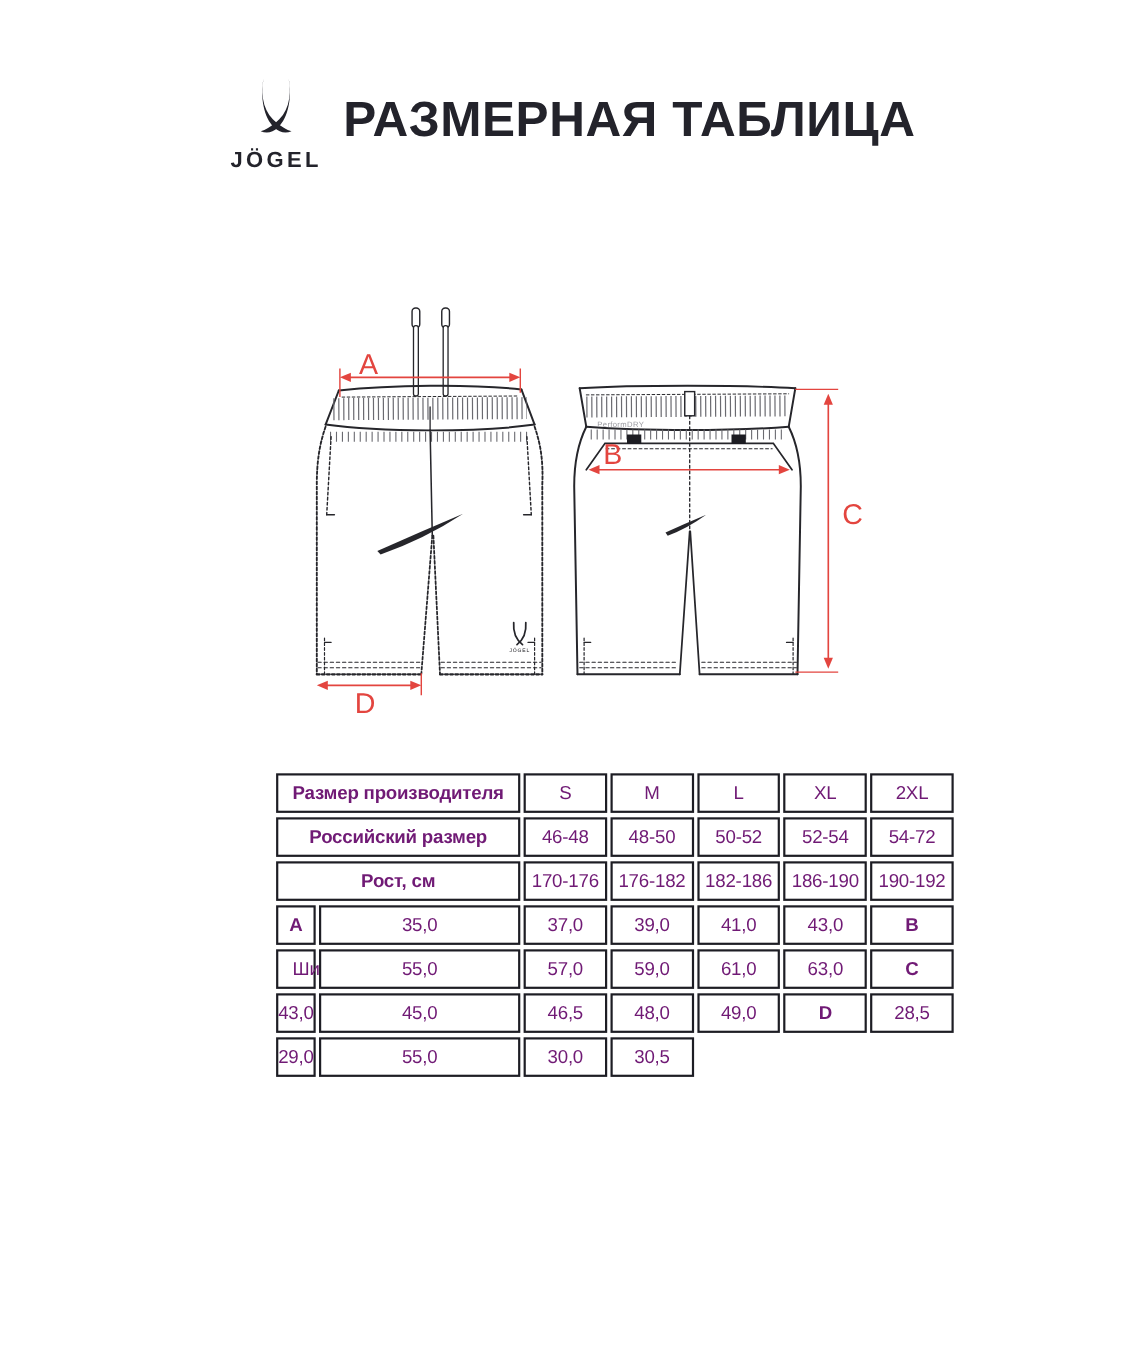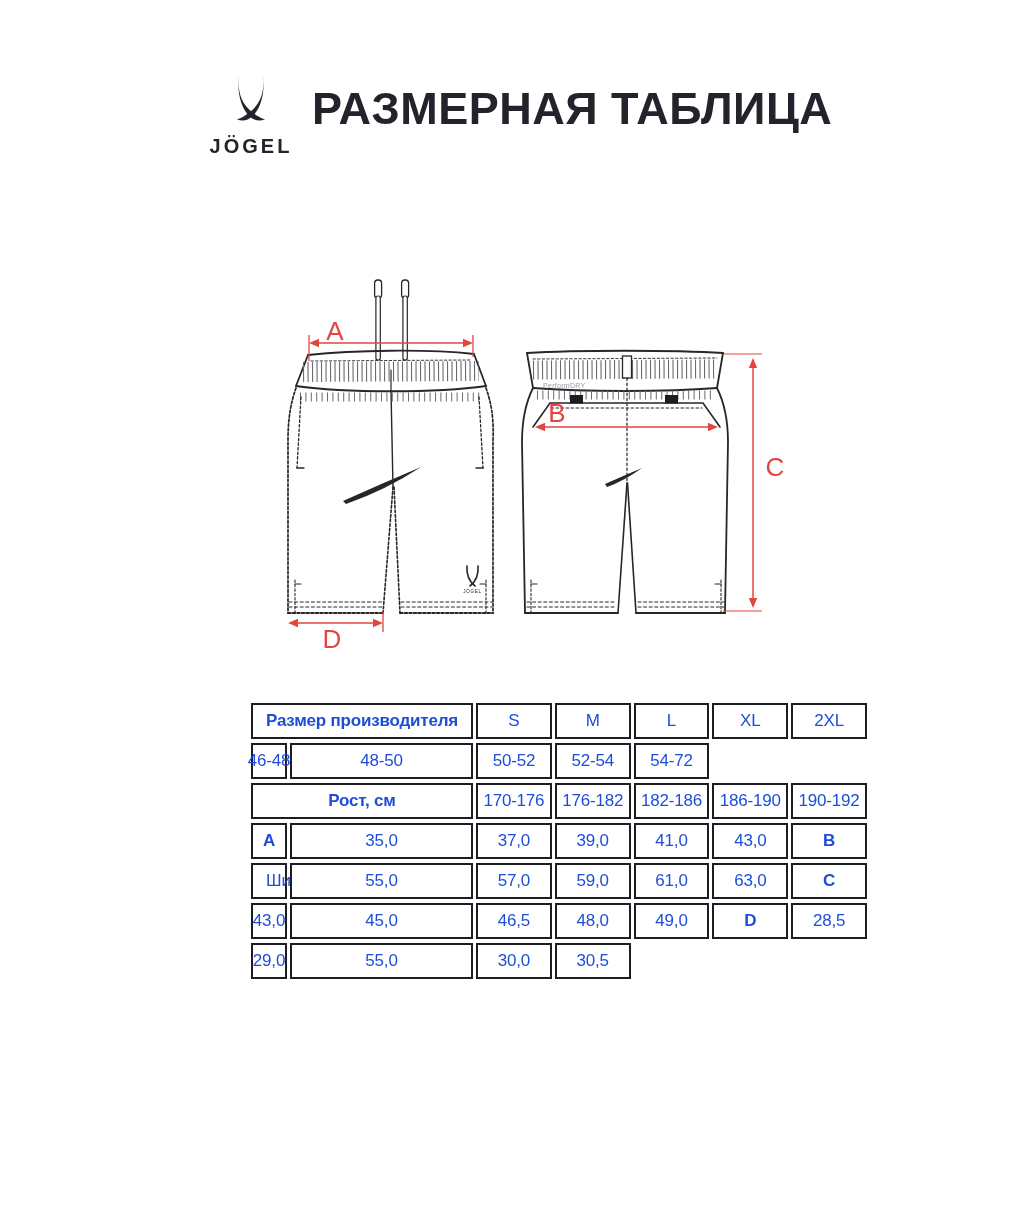--- a/index.html
+++ b/index.html
@@ -21,21 +21,21 @@
   
   .figure{position:absolute;left:255px;top:250px;}
   .dim-label{fill:#e3453f;font-size:26px;font-family:"Liberation Sans",sans-serif;}
   .fabric-txt{fill:#9a9aa0;font-size:7px;letter-spacing:0.3px;font-family:"Liberation Sans",sans-serif;}
   .mini-logo-txt{fill:#26262b;font-size:4.6px;letter-spacing:0.7px;font-family:"Liberation Sans",sans-serif;}
   
   .size-table{
     position:absolute;left:203px;top:703px;width:616px;
     display:grid;grid-template-columns:36px 183px repeat(5,1fr);
     grid-auto-rows:36px;row-gap:4px;column-gap:3px;
-    font-size:17px;letter-spacing:-0.2px;color:#1d4ed8;padding-left:48px;
+    font-size:17px;letter-spacing:-0.2px;color:#701a75;padding-left:48px;
   }
   .cell{
     border:2px solid #1d1d24;background:#ffffff;
     display:flex;align-items:center;justify-content:center;white-space:nowrap;
   }
   .span2{grid-column:1/3;}
   .bold{font-weight:700;}
   .left{justify-content:flex-start;padding-left:13px;}
 </style>
 </head>
@@ -174,20 +174,21 @@
 
   <div class="size-table">
 
     <div class="cell span2 bold">Размер производителя</div>
     <div class="cell">S</div>
     <div class="cell">M</div>
     <div class="cell">L</div>
     <div class="cell">XL</div>
     <div class="cell">2XL</div>
 
+    <div class="cell span2 bold">Российский размер</div>
     <div class="cell">46-48</div>
     <div class="cell">48-50</div>
     <div class="cell">50-52</div>
     <div class="cell">52-54</div>
     <div class="cell">54-72</div>
 
     <div class="cell span2 bold">Рост, см</div>
     <div class="cell">170-176</div>
     <div class="cell">176-182</div>
     <div class="cell">182-186</div>

